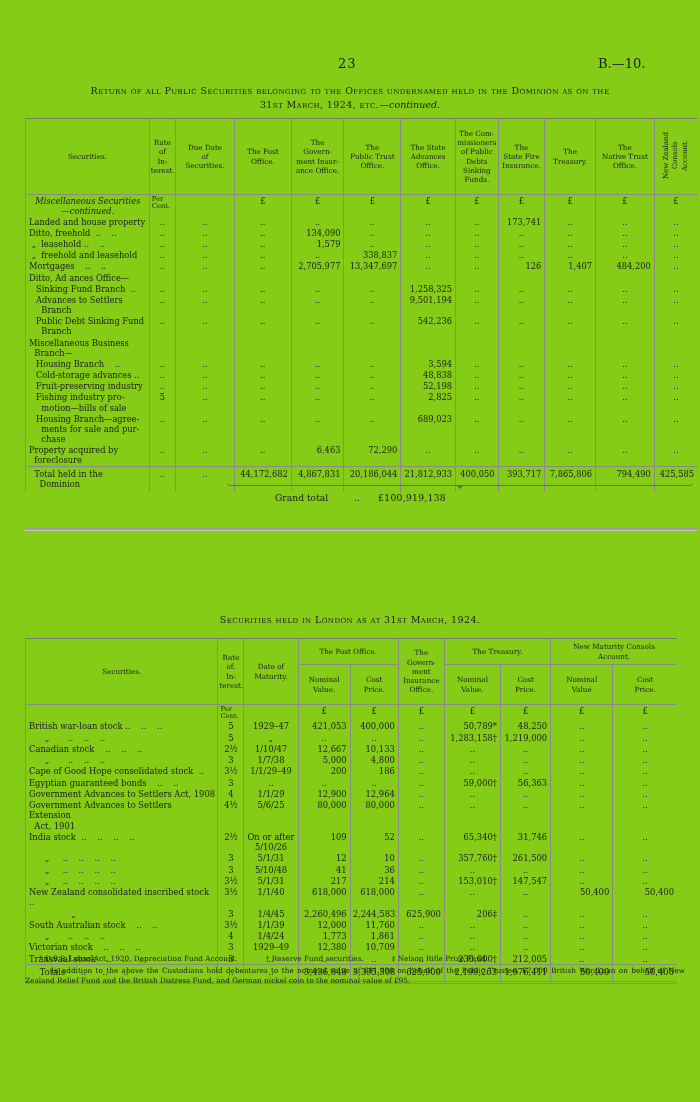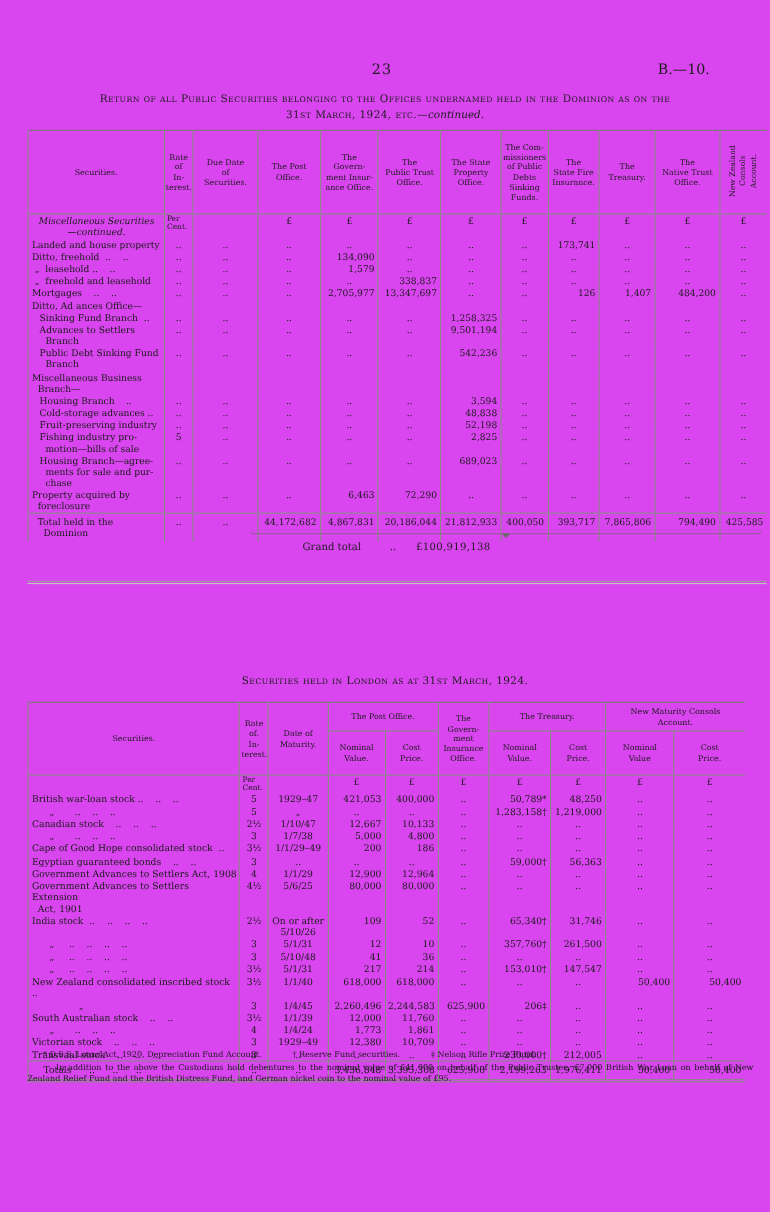--- a/index.html
+++ b/index.html
@@ -1,19 +1,19 @@
 <!DOCTYPE html>
 <html><head>
 <meta charset="utf-8">
 <style>
   * { margin:0; padding:0; box-sizing:border-box; }
   html,body { background:#e8e8e6; }
   .page {
     position:relative; width:700px; height:1102px; margin:0 auto;
-    background:#d946ef; color:#1c1c1c;
+    background:#84cc16; color:#1c1c1c;
     font-family:"DejaVu Serif", serif;
   }
   
   .page-head { position:absolute; top:56px; left:0; width:100%; height:20px; }
   .page-num { position:absolute; left:338px; font-size:13px; letter-spacing:1px; }
   .doc-ref  { position:absolute; left:598px; font-size:13px; }
   .doc-title {
     position:absolute; top:84px; left:30px; width:640px;
     text-align:center; font-variant:small-caps; font-size:9.5px; letter-spacing:0.4px;
     line-height:1.45;
@@ -118,21 +118,21 @@
         <th>The Post
 Office.</th>
         <th>The
 Govern-
 ment Insur-
 ance Office.</th>
         <th>The
 Public Trust
 Office.</th>
         <th>The State
-Property
+Advances
 Office.</th>
         <th>The Com-
 missioners
 of Public
 Debts
 Sinking
 Funds.</th>
         <th>The
 State Fire
 Insurance.</th>

